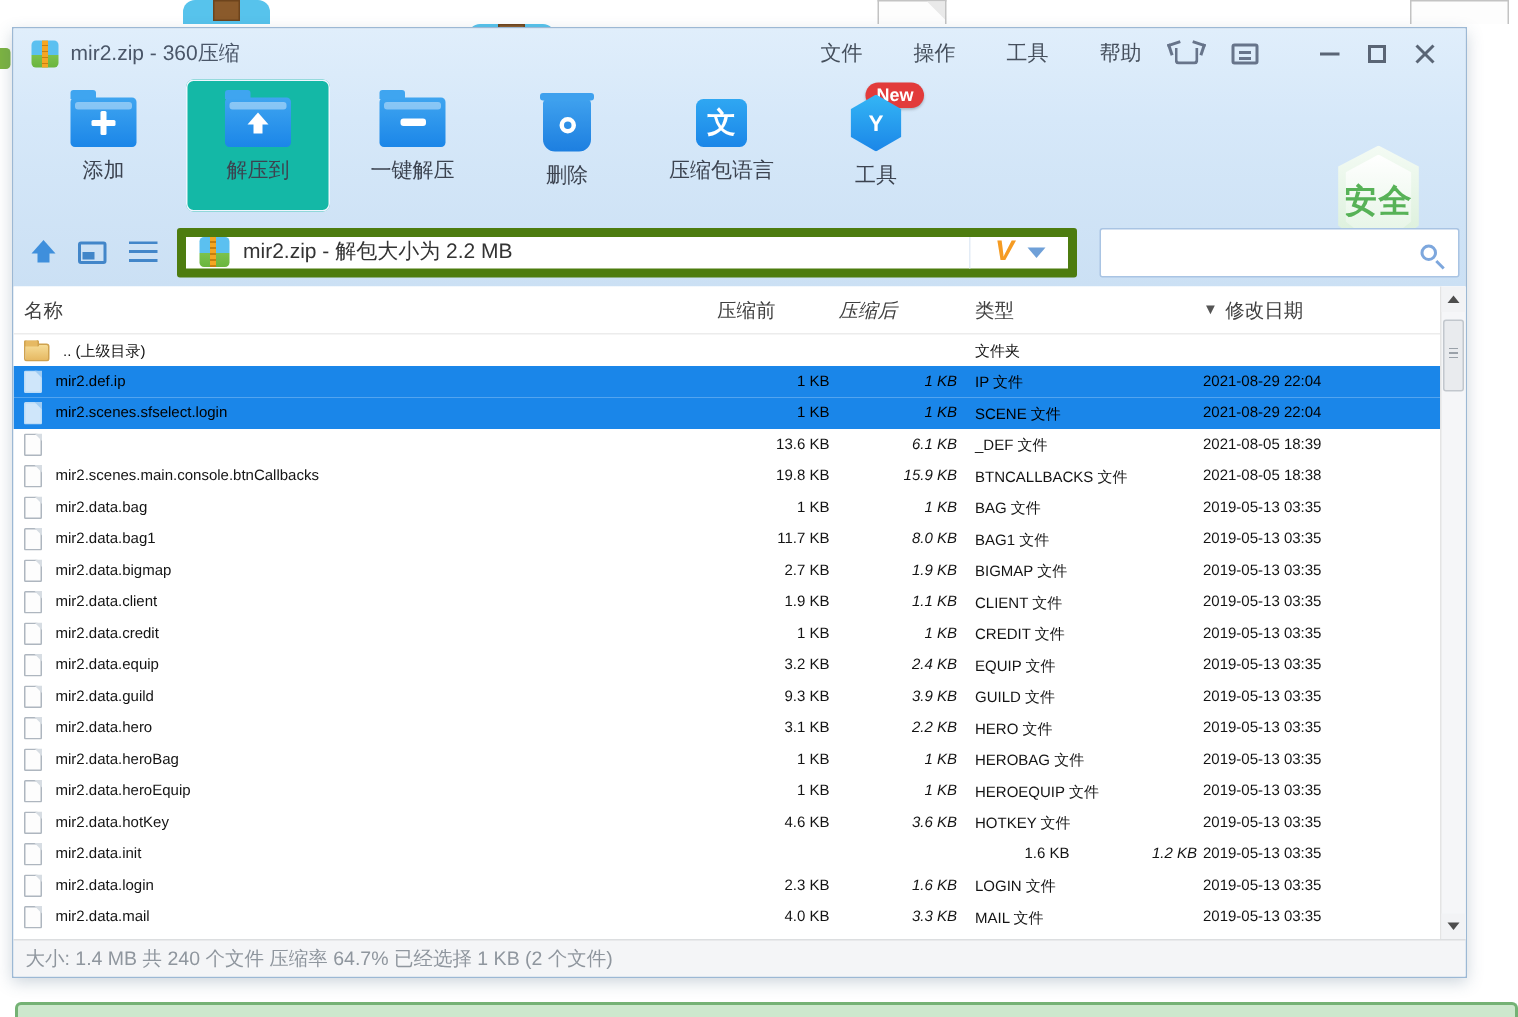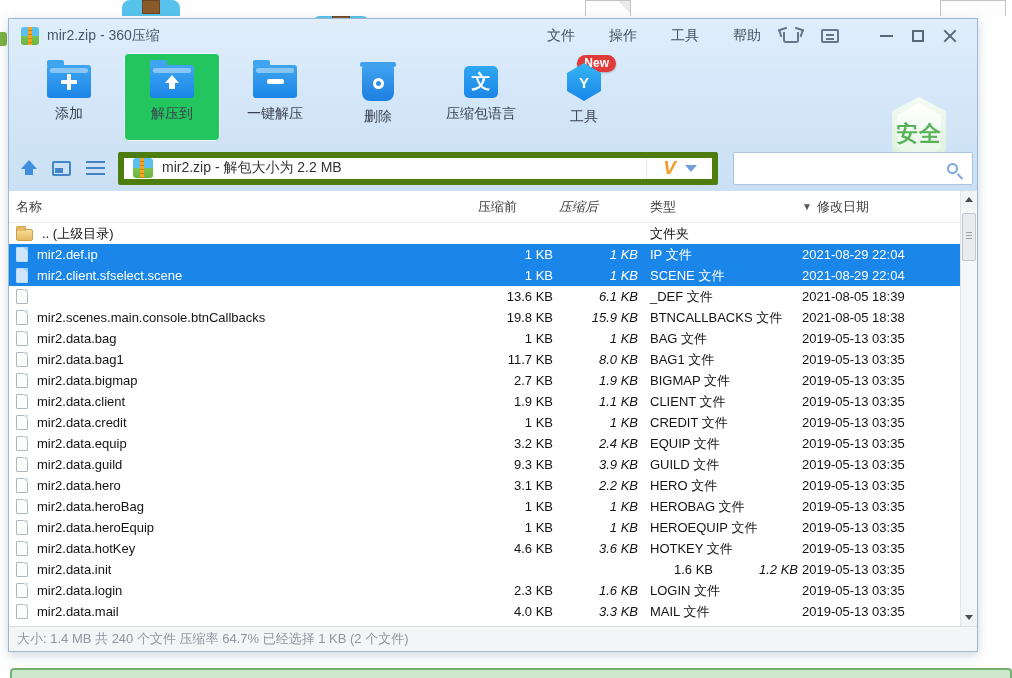--- a/index.html
+++ b/index.html
@@ -50,21 +50,21 @@
   .winctl { width:26px; height:24px; display:flex; align-items:center; justify-content:center; margin-left:6px; cursor:default; }
   .ic-min { width:13px; height:2px; background:#5a6575; }
   .ic-max { width:12px; height:12px; border:2px solid #5a6575; }
   .ic-close { position:relative; width:14px; height:14px; }
   .ic-close::before,.ic-close::after { content:""; position:absolute; left:-1px; top:6px; width:16px; height:2px; background:#5a6575; }
   .ic-close::before { transform:rotate(45deg); } .ic-close::after { transform:rotate(-45deg); }
 
   
   .toolbar { position:relative; height:92px; display:flex; align-items:flex-start; padding-left:12px; gap:7px; }
   .tool-btn { width:96px; height:88px; border-radius:5px; display:flex; flex-direction:column; align-items:center; cursor:default; position:relative; }
-  .tool-btn.active { background:#22c55e; box-shadow:inset 0 0 0 1px #eef6fe; }
+  .tool-btn.active { background:#14b8a6; box-shadow:inset 0 0 0 1px #eef6fe; }
   .btn-label { font-size:14px; color:#3c4350; margin-top:7px; white-space:nowrap; }
   .folder { width:44px; height:33px; background:linear-gradient(180deg,#3fa5f0,#1b86e8); border-radius:3px; position:relative; margin-top:12px; display:flex; align-items:center; justify-content:center; }
   .folder::before { content:""; position:absolute; top:-5px; left:0; width:17px; height:6px; background:#3fa5f0; border-radius:2px 2px 0 0; }
   .folder::after { content:""; position:absolute; top:3px; left:3px; right:3px; height:5px; background:rgba(255,255,255,.4); border-radius:2px; }
   .b-plus { width:16px; height:16px; position:relative; z-index:1; }
   .b-plus::before { content:""; position:absolute; left:0; top:6px; width:16px; height:4px; background:#fff; border-radius:1px; }
   .b-plus::after  { content:""; position:absolute; left:6px; top:0; width:4px; height:16px; background:#fff; border-radius:1px; }
   .b-up { position:relative; z-index:1; width:16px; height:14px; }
   .b-up::before { content:""; position:absolute; left:1px; top:0; border-style:solid; border-width:0 7px 8px 7px; border-color:transparent transparent #fff transparent; }
   .b-up::after { content:""; position:absolute; left:5px; top:7px; width:6px; height:7px; background:#fff; }
@@ -100,22 +100,22 @@
   .v-caret { width:0; height:0; border-left:6px solid transparent; border-right:6px solid transparent; border-top:7px solid #6fa0d8; }
   .searchbox { width:240px; height:33px; margin-left:15px; background:#fff; border:1px solid #a9c4e3; border-radius:2px; display:flex; align-items:center; }
   .search-input { flex:1; height:100%; border:none; outline:none; font-size:13px; padding:0 6px; background:transparent; }
   .mag { width:11px; height:11px; border:2px solid #7da7dd; border-radius:50%; position:relative; margin-right:14px; flex:none; }
   .mag::after { content:""; position:absolute; width:2px; height:7px; background:#7da7dd; transform:rotate(-45deg); left:10px; top:8px; }
 
   
   .main { position:absolute; top:172px; left:0; right:0; bottom:25px; background:#fff; }
   .lheader { height:32px; display:flex; align-items:center; border-bottom:1px solid #ececec; color:#404040; font-size:13px; padding-right:17px; }
   .rows { position:absolute; top:32px; left:0; right:17px; bottom:0; overflow:hidden; }
-  .row { height:21px; display:flex; align-items:center; font-size:13px; color:#141414; cursor:default; }
-  .row.sel { background:#1a86e9; color:#ffffff; }
+  .row { height:21px; display:flex; align-items:center; font-size:10px; color:#141414; cursor:default; }
+  .row.sel { background:#1a86e9; color:#000000; }
   .c-name { flex:1; display:flex; align-items:center; gap:9px; padding-left:7px; overflow:hidden; white-space:nowrap; }
   .c-before { width:115px; text-align:right; padding-right:4px; flex:none; }
   .c-after { width:85px; text-align:right; padding-right:4px; flex:none;font-style:italic; }
   .c-type { width:160px; padding-left:8px; flex:none; white-space:nowrap; overflow:hidden; }
   .c-date { width:158px; flex:none; white-space:nowrap; }
   .lheader .c-before { padding-right:40px; }
   .lheader .c-after { padding-right:44px; }
   .lheader .c-date { display:flex; align-items:center; gap:5px; }
   .sort-arrow { font-size:10px; color:#555; }
   .i-file { width:12px; height:15px; background:#fdfdfd; border:1px solid #aeb6bf; border-radius:1px 4px 1px 1px; position:relative; flex:none; }
@@ -265,21 +265,21 @@
     </span>
     <span class="c-before">1 KB</span>
     <span class="c-after">1 KB</span>
     <span class="c-type">IP 文件</span>
     <span class="c-date">2021-08-29 22:04</span>
   </div>
 
   <div class="row sel">
     <span class="c-name">
       <span class="icon-slot i-file"></span>
-      <span class="c-name-text">mir2.client.sfselect.scene</span>
+      <span class="c-name-text">mir2.scenes.sfselect.login</span>
     </span>
     <span class="c-before">1 KB</span>
     <span class="c-after">1 KB</span>
     <span class="c-type">SCENE 文件</span>
     <span class="c-date">2021-08-29 22:04</span>
   </div>
 
   <div class="row">
     <span class="c-name">
       <span class="icon-slot i-file"></span>

